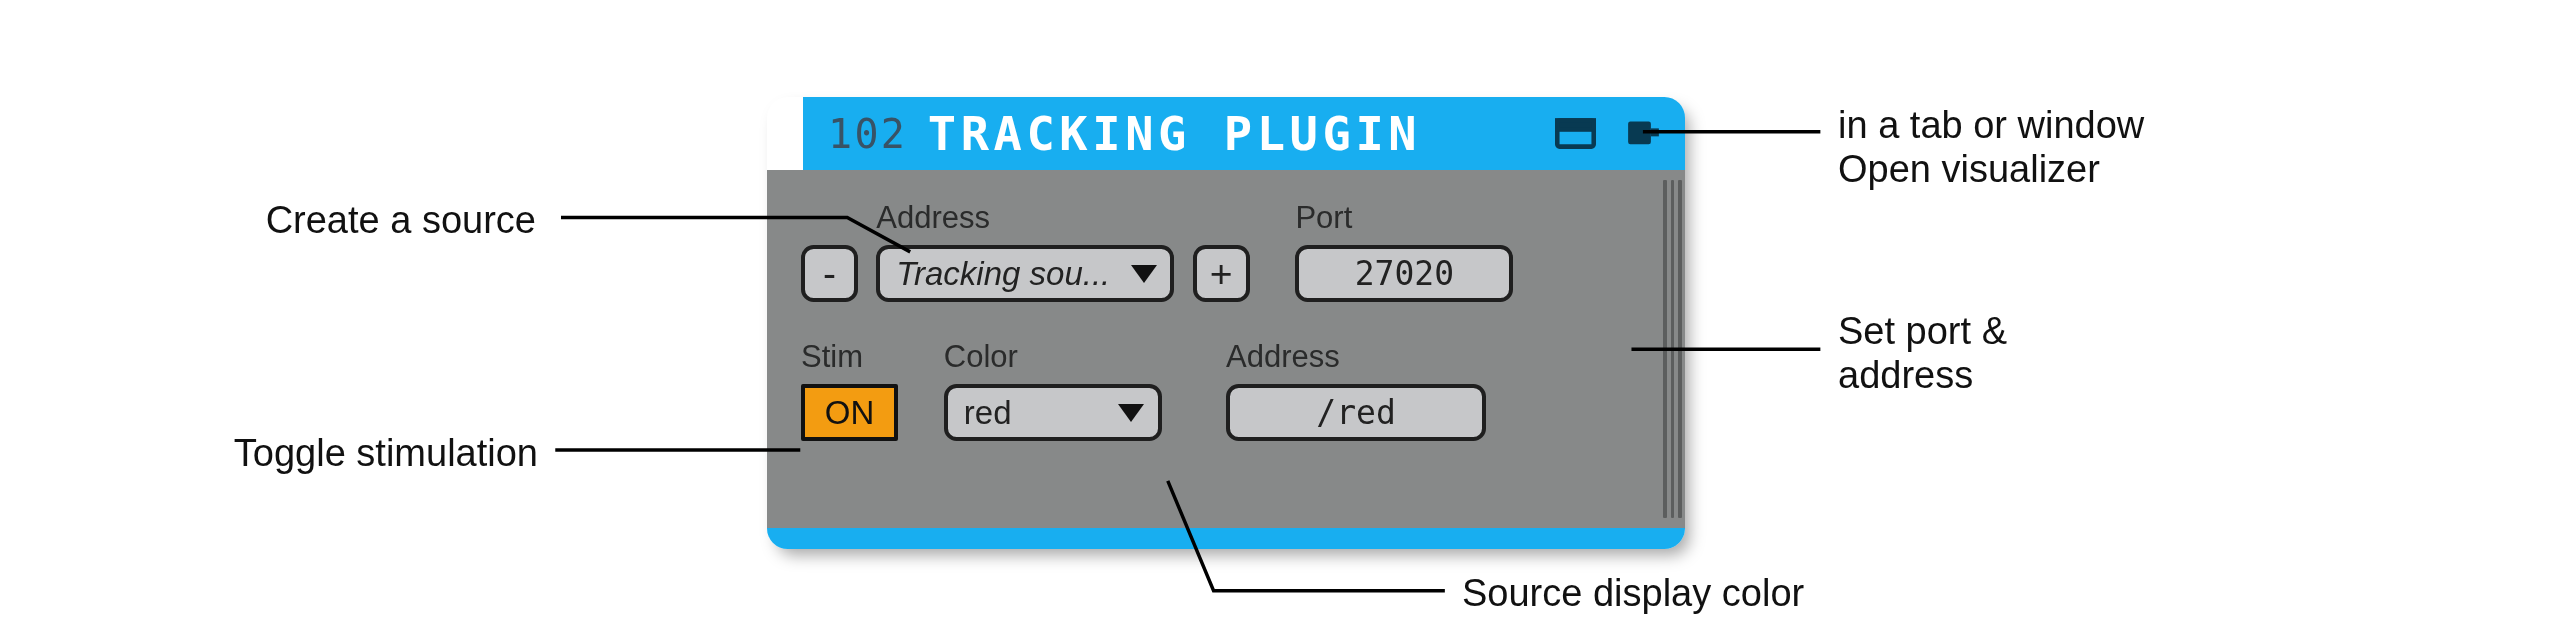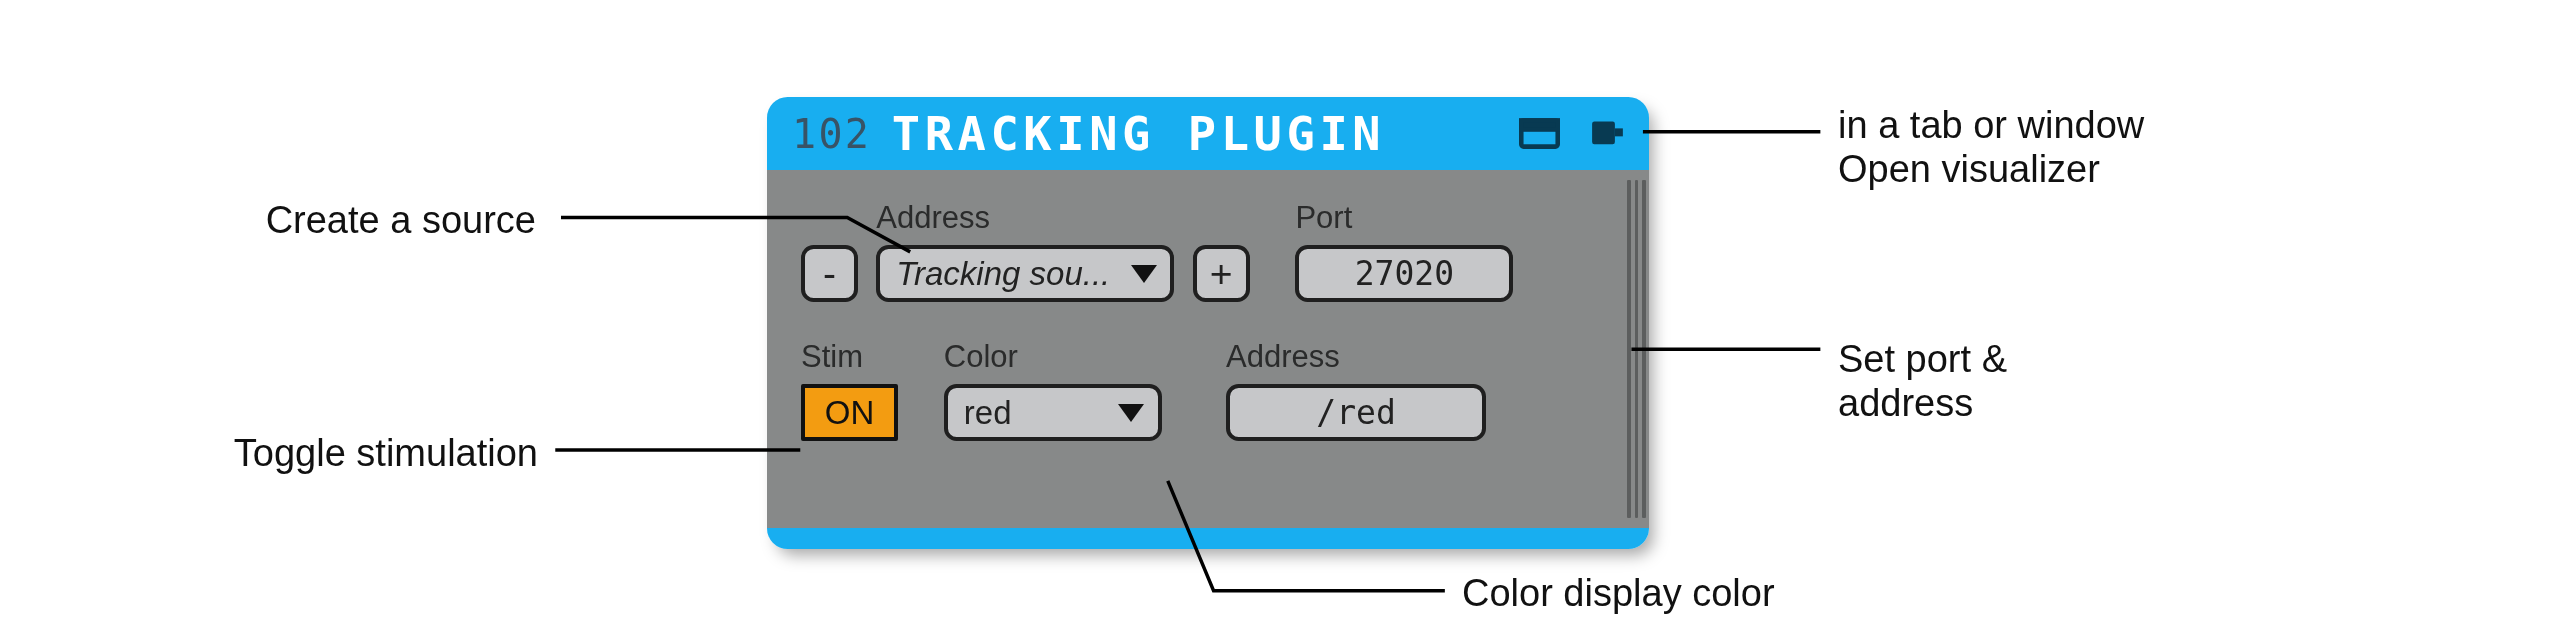--- a/index.html
+++ b/index.html
@@ -23,20 +23,21 @@
   
   .panel{
     position:absolute;
     left:767px;
     top:97px;
     width:882px;
     height:452px;
     border-radius:20.6px;
     overflow:hidden;
     box-shadow:6.9px 9.2px 16px -3.4px rgba(0,0,0,.35);
+    padding-left:36px;
   }
   .panel-header{
     height:73px;
     background:var(--panel-top);
     display:flex;
     align-items:center;
     padding:0 25px;
     box-sizing:border-box;
   }
   .panel-footer{
@@ -208,25 +209,25 @@
 
   <div class="panel-footer"></div>
 </div>
 
 <div class="callout" style="left:261px;top:199px;text-align:right;width:275px">Create a source</div>
 <div class="callout" style="left:206px;top:432px;text-align:right;width:332px">Toggle stimulation</div>
 <div class="callout" style="left:1838px;top:104px">
   <div>in a tab or window</div>
   <div>Open visualizer</div>
 </div>
-<div class="callout" style="left:1838px;top:338px">
+<div class="callout" style="left:1838px;top:310px">
   <div>Set port &amp;</div>
   <div>address</div>
 </div>
-<div class="callout" style="left:1462px;top:572px">Color display color</div>
+<div class="callout" style="left:1462px;top:572px">Source display color</div>
 
 <svg class="leaders" viewBox="0 0 4500 1125" width="2576" height="644">
 
   <path d="M980 380 L1480 380 L1590 440"></path>
 
   <path d="M970 786 L1398 786"></path>
 
   <path d="M3180 230 L2870 230"></path>
 
   <path d="M3180 610 L2850 610"></path>

